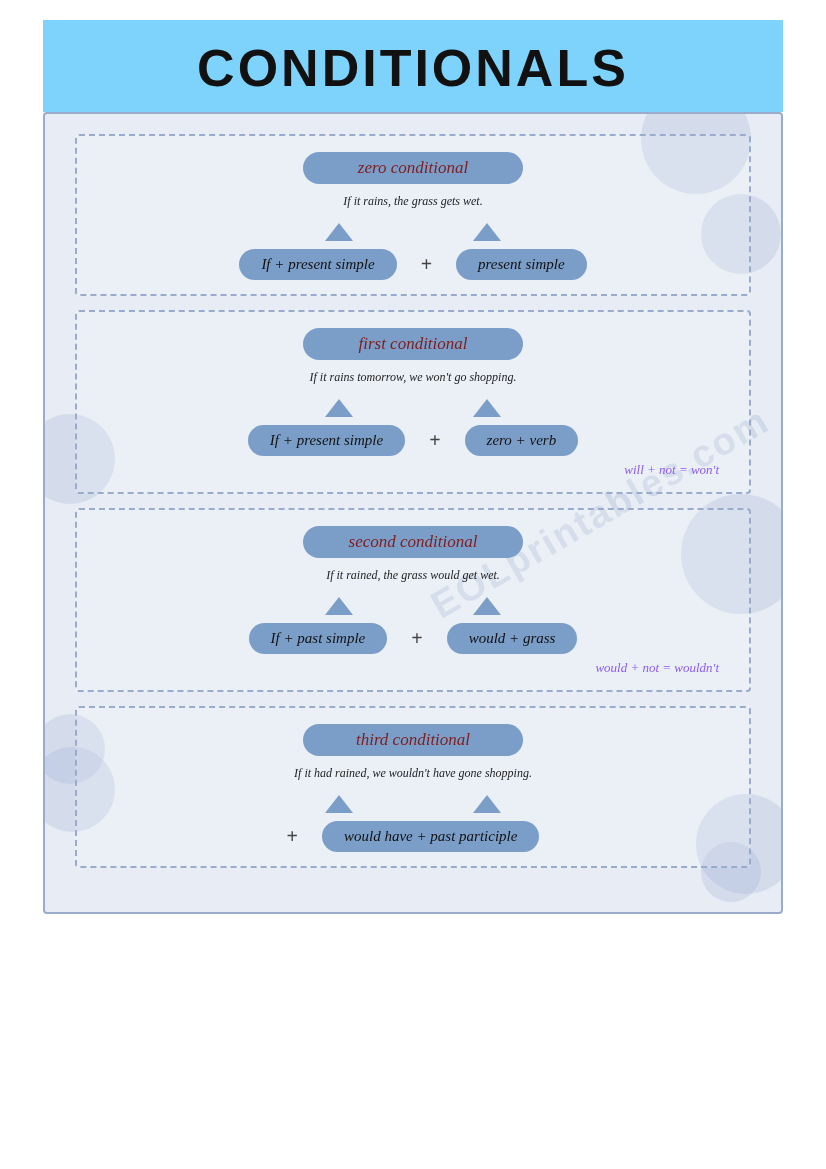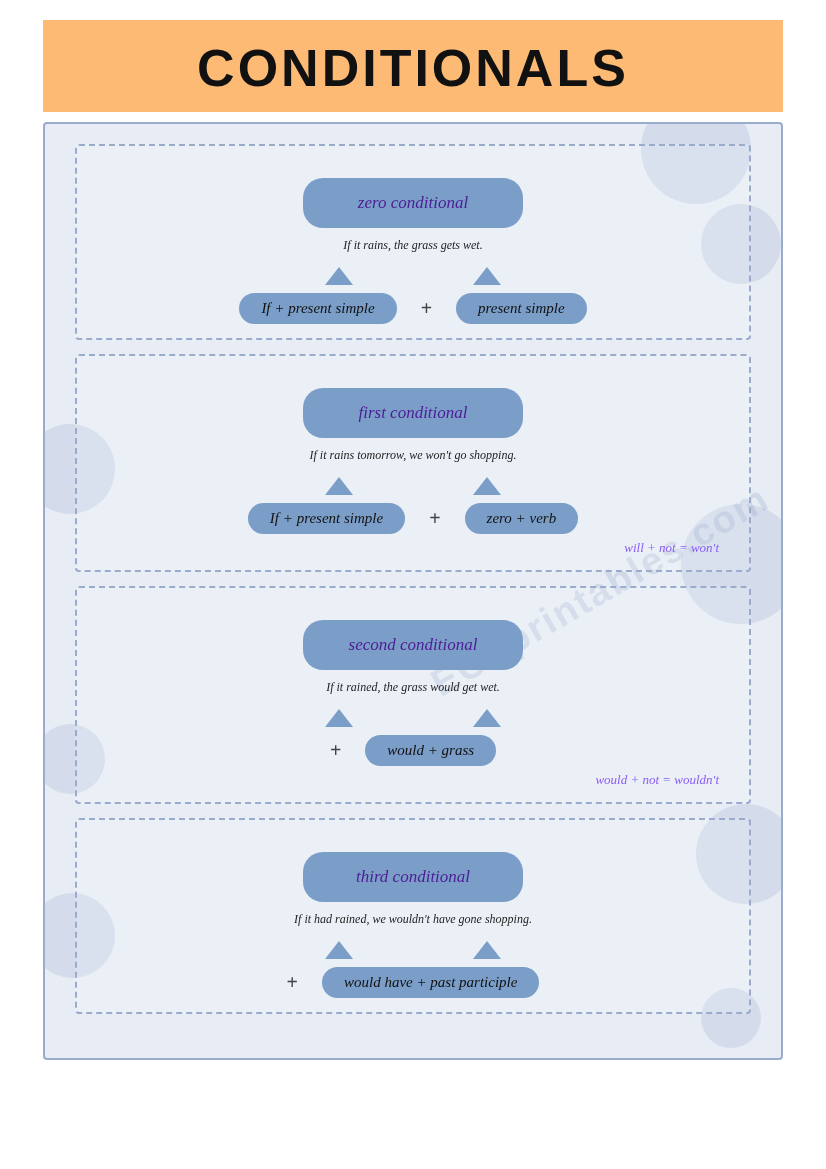--- a/index.html
+++ b/index.html
@@ -14,24 +14,23 @@
       align-items: flex-start;
     }
 
     .page {
       width: 740px;
       margin: 20px auto;
       background: #fff;
     }
 
     .title-bar {
-      background: #fdba74;
+      background: #7dd3fc;
       text-align: center;
       padding: 18px 10px 14px;
-      margin-bottom: 10px;
     }
 
     .title-bar h1 {
       font-size: 52px;
       font-weight: 900;
       letter-spacing: 3px;
       color: #111;
       font-family: Arial Black, Arial, sans-serif;
       text-transform: uppercase;
     }
@@ -57,25 +56,25 @@
       border: 2px dashed #9aabcc;
       border-radius: 4px;
       padding: 16px 20px 14px;
       margin-bottom: 14px;
       position: relative;
       background: rgba(255,255,255,0.15);
     }
 
     .section-title-pill {
       display: block;
-      margin: 16px auto 10px;
+      margin: 0 auto 10px;
       background: #7b9ec9;
-      color: #4c1d95;
+      color: #7f1d1d;
       border-radius: 20px;
-      padding: 15px 30px;
+      padding: 6px 30px;
       text-align: center;
       font-size: 17px;
       font-style: italic;
       font-weight: normal;
       width: fit-content;
       min-width: 220px;
     }
 
     .example-sentence {
       text-align: center;
@@ -201,20 +200,21 @@
     </div>
 
     <div class="section-box">
       <span class="section-title-pill">second conditional</span>
       <div class="example-sentence">If it rained, the grass would get wet.</div>
       <div class="arrows-row">
         <div class="arrow-up"></div>
         <div class="arrow-up"></div>
       </div>
       <div class="formula-row">
+        <span class="pill">If + past simple</span>
         <span class="plus-sign">+</span>
         <span class="pill">would + grass</span>
       </div>
       <div class="note-text">would + not = wouldn't</div>
     </div>
 
     <div class="section-box">
       <span class="section-title-pill">third conditional</span>
       <div class="example-sentence">If it had rained, we wouldn't have gone shopping.</div>
       <div class="arrows-row">

